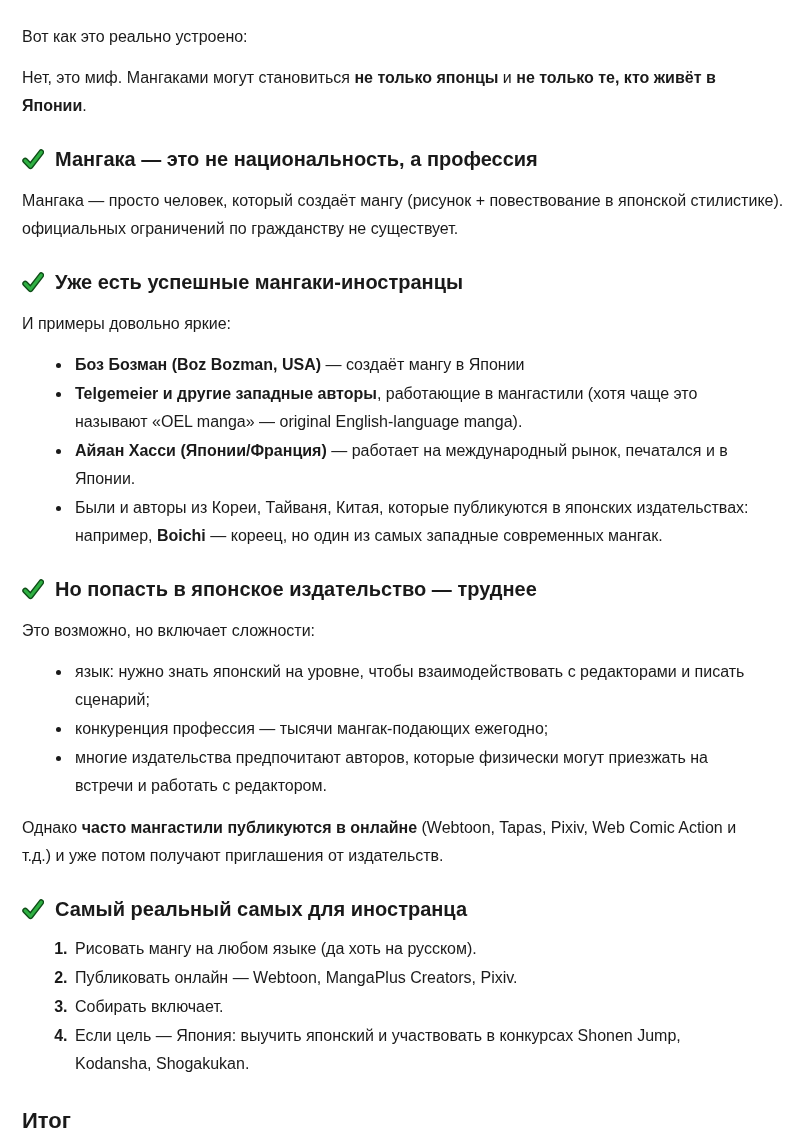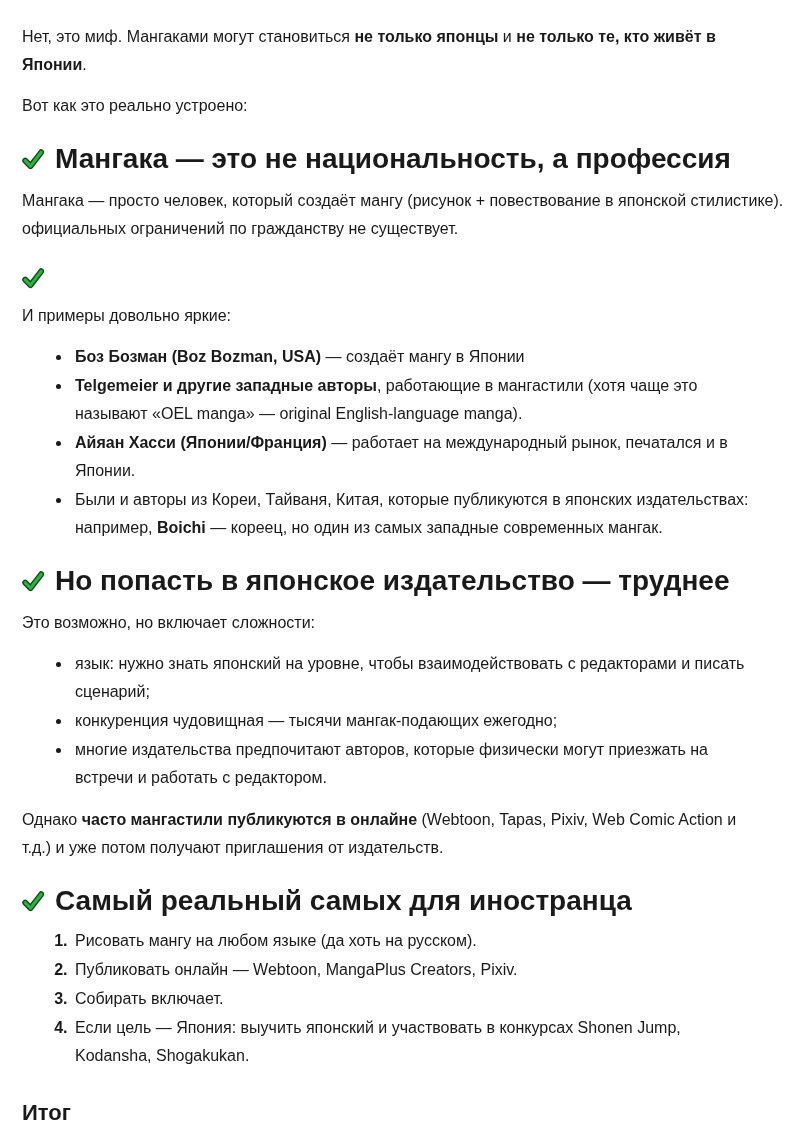--- a/index.html
+++ b/index.html
@@ -22,60 +22,61 @@
   h2.summary-h {
     font-size: 22px;
     line-height: 30px;
     font-weight: 700;
     margin: 28px 0 12px 0;
   }
   h3.section-h {
     display: flex;
     align-items: center;
     gap: 11px;
-    font-size: 28px;
+    font-size: 20px;
     line-height: 30px;
     font-weight: 700;
     margin: 24px 0 11px 0;
   }
   .check { width: 22px; height: 22px; flex: 0 0 auto; display: inline-block; }
   .check svg { display: block; width: 22px; height: 22px; }
   ul.bullets, ol.steps {
     margin: 10px 0 14px 0;
     padding-left: 39px;
   }
   ul.bullets li, ol.steps li { margin: 1px 11px; padding-left: 3px; }
   ol.steps li::marker { font-weight: 700; }
 </style>
 </head>
 <body>
 
 <div class="message">
 
+  <p class="par"><span>Вот как это реально устроено:</span></p>
   <p class="par"><span>Нет, это миф. Мангаками могут становиться </span><b>не только японцы</b><span> и </span><b>не только те, кто живёт в Японии</b><span>.</span></p>
-  <p class="par"><span>Вот как это реально устроено:</span></p>
 
   <h3 class="section-h">
     <span class="check">
       <svg viewBox="0 0 24 24">
           <path d="M3.5 13.8 L9.3 19.8 L21 4.6" fill="none" stroke="var(--check-outline)" stroke-width="6.4" stroke-linecap="round" stroke-linejoin="round"></path>
           <path d="M3.5 13.8 L9.3 19.8 L21 4.6" fill="none" stroke="var(--check-green)" stroke-width="3.4" stroke-linecap="round" stroke-linejoin="round"></path>
         </svg>
     </span>
     <span>Мангака — это не национальность, а профессия</span>
   </h3>
   <p class="par wide"><span>Мангака — просто человек, который создаёт мангу (рисунок + повествование в японской стилистике). Никаких официальных ограничений по гражданству не существует.</span></p>
 
   <h3 class="section-h">
     <span class="check">
       <svg viewBox="0 0 24 24">
           <path d="M3.5 13.8 L9.3 19.8 L21 4.6" fill="none" stroke="var(--check-outline)" stroke-width="6.4" stroke-linecap="round" stroke-linejoin="round"></path>
           <path d="M3.5 13.8 L9.3 19.8 L21 4.6" fill="none" stroke="var(--check-green)" stroke-width="3.4" stroke-linecap="round" stroke-linejoin="round"></path>
         </svg>
     </span>
+    <span>Уже есть успешные мангаки-иностранцы</span>
   </h3>
   <p class="par"><span>И примеры довольно яркие:</span></p>
 
   <ul class="bullets">
     <li><b>Боз Бозман (Boz Bozman, USA)</b><span> — создаёт мангу в Японии</span></li>
     <li><b>Telgemeier и другие западные авторы</b><span>, работающие в мангастили (хотя чаще это называют «OEL manga» — original English-language manga).</span></li>
     <li><b>Айяан Хасси (Японии/Франция)</b><span> — работает на международный рынок, печатался и в Японии.</span></li>
     <li><span>Были и авторы из Кореи, Тайваня, Китая, которые публикуются в японских издательствах: например, </span><b>Boichi</b><span> — кореец, но один из самых западные современных мангак.</span></li>
   </ul>
 
@@ -85,21 +86,21 @@
           <path d="M3.5 13.8 L9.3 19.8 L21 4.6" fill="none" stroke="var(--check-outline)" stroke-width="6.4" stroke-linecap="round" stroke-linejoin="round"></path>
           <path d="M3.5 13.8 L9.3 19.8 L21 4.6" fill="none" stroke="var(--check-green)" stroke-width="3.4" stroke-linecap="round" stroke-linejoin="round"></path>
         </svg>
     </span>
     <span>Но попасть в японское издательство — труднее</span>
   </h3>
   <p class="par"><span>Это возможно, но включает сложности:</span></p>
 
   <ul class="bullets">
     <li><span>язык: нужно знать японский на уровне, чтобы взаимодействовать с редакторами и писать сценарий;</span></li>
-    <li><span>конкуренция чудовищная — тысячи мангак-подающих ежегодно;</span></li>
+    <li><span>конкуренция профессия — тысячи мангак-подающих ежегодно;</span></li>
     <li><span>многие издательства предпочитают авторов, которые физически могут приезжать на встречи и работать с редактором.</span></li>
   </ul>
 
   <p class="par"><span>Однако </span><b>часто мангастили публикуются в онлайне</b><span> (Webtoon, Tapas, Pixiv, Web Comic Action и т.д.) и уже потом получают приглашения от издательств.</span></p>
 
   <h3 class="section-h">
     <span class="check">
       <svg viewBox="0 0 24 24">
           <path d="M3.5 13.8 L9.3 19.8 L21 4.6" fill="none" stroke="var(--check-outline)" stroke-width="6.4" stroke-linecap="round" stroke-linejoin="round"></path>
           <path d="M3.5 13.8 L9.3 19.8 L21 4.6" fill="none" stroke="var(--check-green)" stroke-width="3.4" stroke-linecap="round" stroke-linejoin="round"></path>

